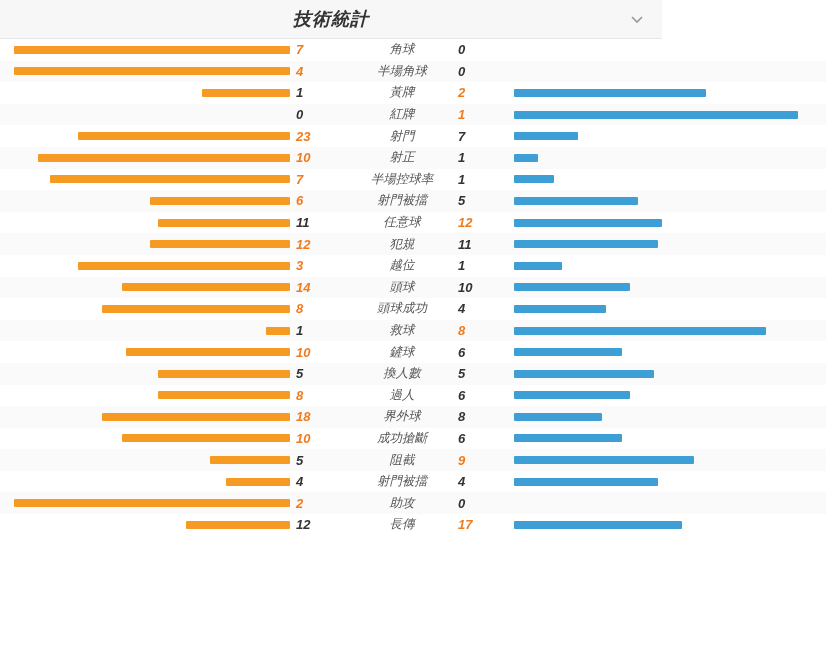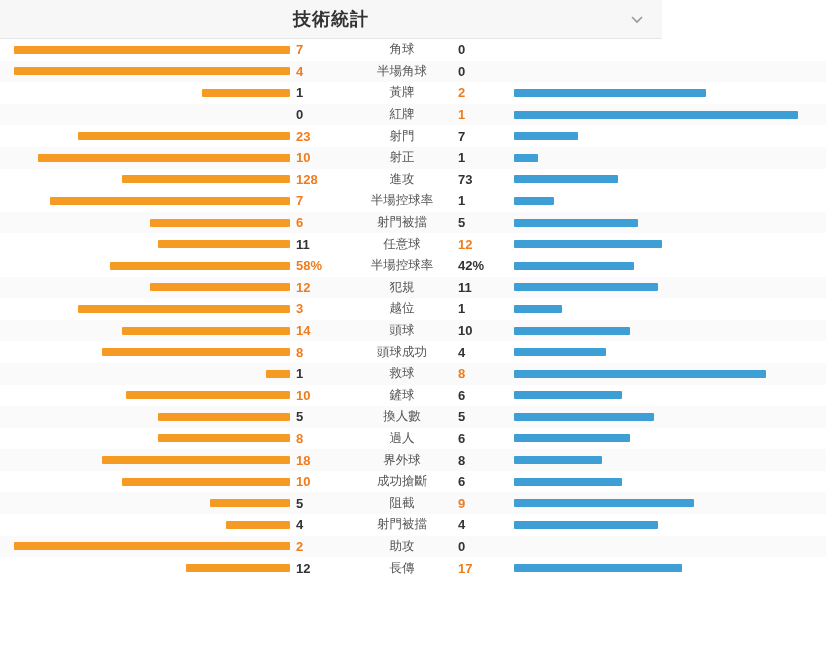--- a/index.html
+++ b/index.html
@@ -9,20 +9,21 @@
   }
   body {
     width: 826px;
     height: 671px;
     font-family: "Liberation Sans", sans-serif;
     overflow: hidden;
   }
   .panel {
     width: 662px;
     background: #1d4ed8;
+    font-style: italic;
   }
   .panel-header {
     position: relative;
     height: 38px;
     background: #f7f7f7;
     border-bottom: 1px solid #e6e6e6;
     display: flex;
     align-items: center;
     justify-content: center;
   }
@@ -198,31 +199,20 @@
         </div>
         <div class="left-val hl">10</div>
         <div class="label">射正</div>
         <div class="right-val">1</div>
         <div class="right-bar-cell">
           <div class="bar-right" style="width: 24px; background: rgb(61, 159, 214);"></div>
         </div>
       </div>
       <div class="row">
         <div class="left-bar-cell">
-          <div class="bar-left" style="width: 168px; background: rgb(245, 154, 35);"></div>
-        </div>
-        <div class="left-val hl">128</div>
-        <div class="label">進攻</div>
-        <div class="right-val">73</div>
-        <div class="right-bar-cell">
-          <div class="bar-right" style="width: 104px; background: rgb(61, 159, 214);"></div>
-        </div>
-      </div>
-      <div class="row">
-        <div class="left-bar-cell">
           <div class="bar-left" style="width: 240px; background: rgb(245, 154, 35);"></div>
         </div>
         <div class="left-val hl">7</div>
         <div class="label">半場控球率</div>
         <div class="right-val">1</div>
         <div class="right-bar-cell">
           <div class="bar-right" style="width: 40px; background: rgb(61, 159, 214);"></div>
         </div>
       </div>
       <div class="row alt">
@@ -240,31 +230,20 @@
         <div class="left-bar-cell">
           <div class="bar-left" style="width: 132px; background: rgb(245, 154, 35);"></div>
         </div>
         <div class="left-val">11</div>
         <div class="label">任意球</div>
         <div class="right-val hl">12</div>
         <div class="right-bar-cell">
           <div class="bar-right" style="width: 148px; background: rgb(61, 159, 214);"></div>
         </div>
       </div>
-      <div class="row">
-        <div class="left-bar-cell">
-          <div class="bar-left" style="width: 180px; background: rgb(245, 154, 35);"></div>
-        </div>
-        <div class="left-val hl">58%</div>
-        <div class="label">半場控球率</div>
-        <div class="right-val">42%</div>
-        <div class="right-bar-cell">
-          <div class="bar-right" style="width: 120px; background: rgb(61, 159, 214);"></div>
-        </div>
-      </div>
       <div class="row alt">
         <div class="left-bar-cell">
           <div class="bar-left" style="width: 140px; background: rgb(245, 154, 35);"></div>
         </div>
         <div class="left-val hl">12</div>
         <div class="label">犯規</div>
         <div class="right-val">11</div>
         <div class="right-bar-cell">
           <div class="bar-right" style="width: 144px; background: rgb(61, 159, 214);"></div>
         </div>

